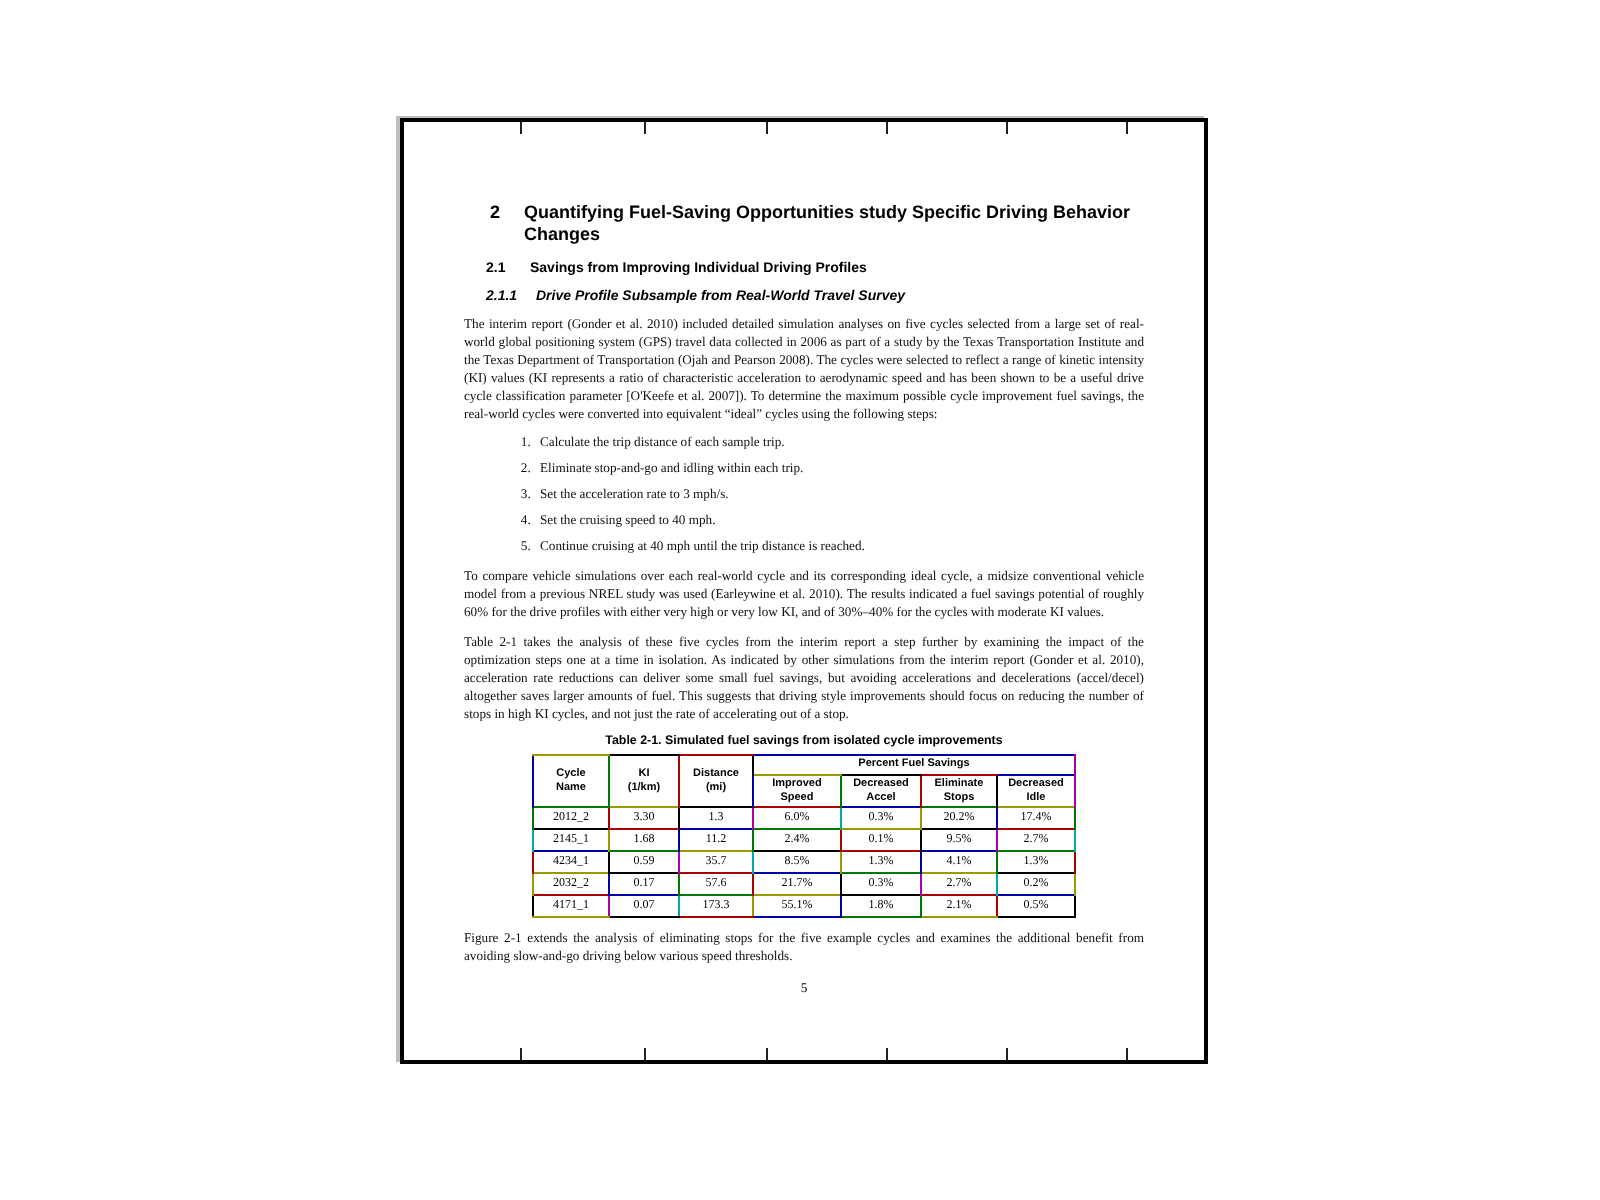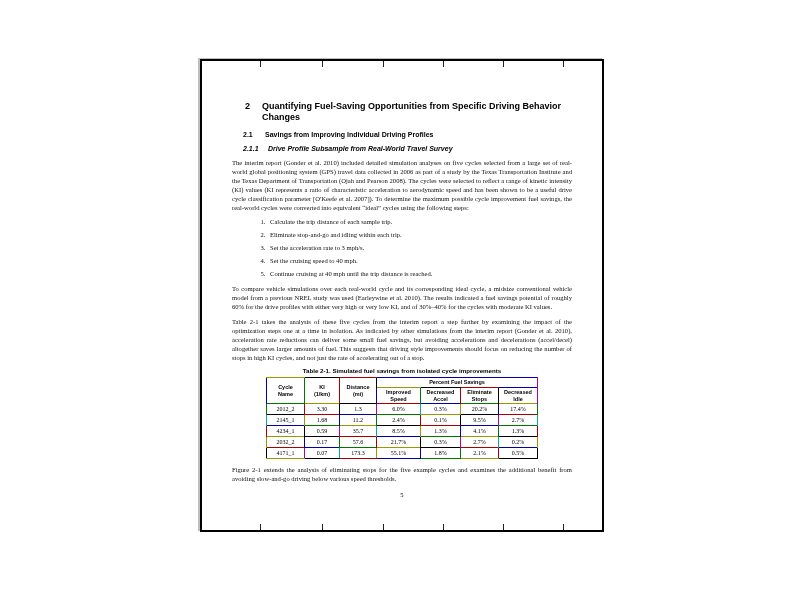--- a/index.html
+++ b/index.html
@@ -70,21 +70,21 @@
     <div class="tick bottom" style="left:120px"></div>
     <div class="tick bottom" style="left:181px"></div>
     <div class="tick bottom" style="left:241px"></div>
     <div class="tick bottom" style="left:301px"></div>
     <div class="tick bottom" style="left:361px"></div>
 
     <div class="content">
 
       <h1>
         <span class="num">2</span>
-        <span class="txt">Quantifying Fuel-Saving Opportunities from Specific Driving Behavior Changes</span>
+        <span class="txt">Quantifying Fuel-Saving Opportunities study Specific Driving Behavior Changes</span>
       </h1>
 
       <div class="h2">
         <span class="num">2.1</span>
         <span class="txt">Savings from Improving Individual Driving Profiles</span>
       </div>
 
       <div class="h3">
         <span class="num">2.1.1</span>
         <span class="txt">Drive Profile Subsample from Real-World Travel Survey</span>

